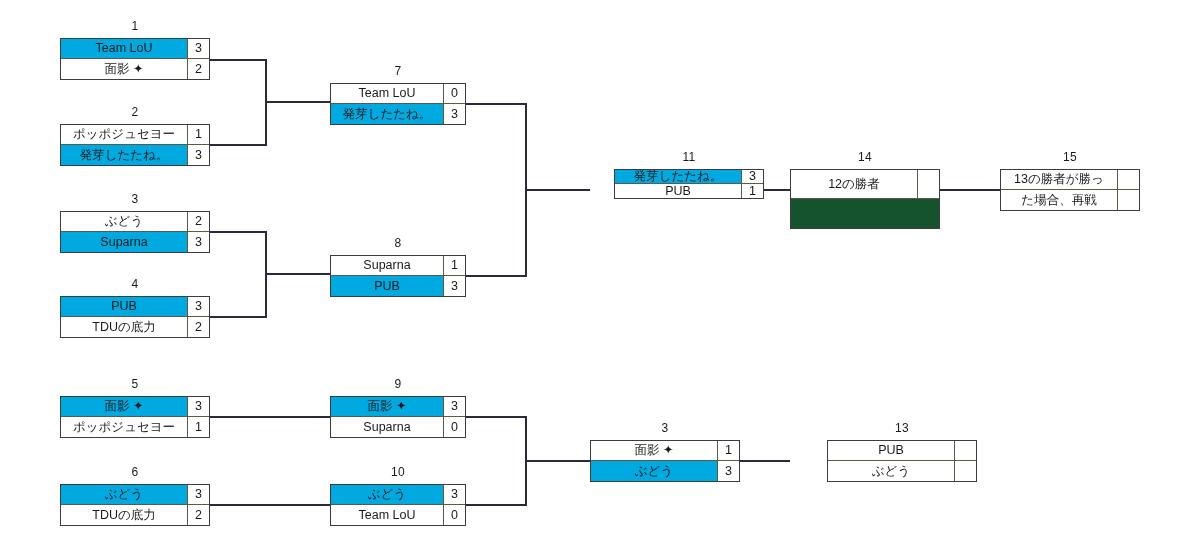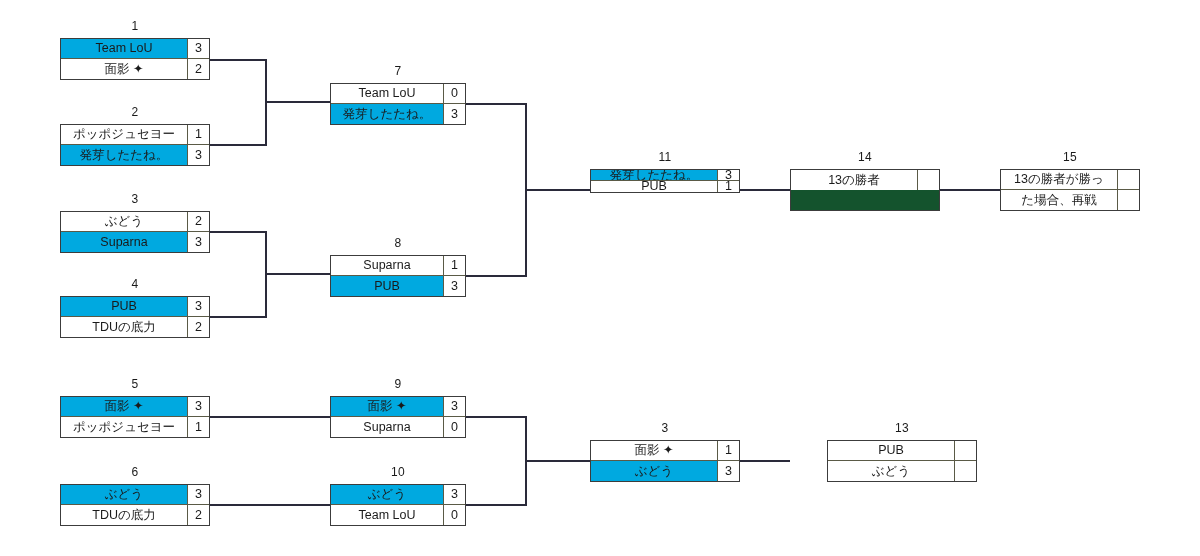--- a/index.html
+++ b/index.html
@@ -209,39 +209,39 @@
         <div class="team">Suparna</div>
         <div class="score">1</div>
       </div>
       <div class="row win">
         <div class="team">PUB</div>
         <div class="score">3</div>
       </div>
     </div>
   </div>
 
-  <div class="match" style="left:590px; top:169px; width:150px; height:24px;">
+  <div class="match" style="left:614px; top:169px; width:150px; height:30px;">
     <div class="match-number">11</div>
     <div class="match-table">
       <div class="row top win">
         <div class="team">発芽したたね。</div>
         <div class="score">3</div>
       </div>
       <div class="row lose">
         <div class="team">PUB</div>
         <div class="score">1</div>
       </div>
     </div>
   </div>
 
-  <div class="match" style="left:790px; top:169px; width:150px; height:42px;border-radius:18px;">
+  <div class="match" style="left:790px; top:169px; width:150px; height:60px;border-radius:18px;">
     <div class="match-number">14</div>
     <div class="match-table">
-      <div class="row lose">
-        <div class="team">13の勝者</div>
+      <div class="row top lose">
+        <div class="team">12の勝者</div>
         <div class="score empty"></div>
       </div>
     </div>
   </div>
 
   <div class="match" style="left:1000px; top:169px; width:140px; height:42px;">
     <div class="match-number">15</div>
     <div class="match-table">
       <div class="row top lose">
         <div class="team">13の勝者が勝っ</div>

